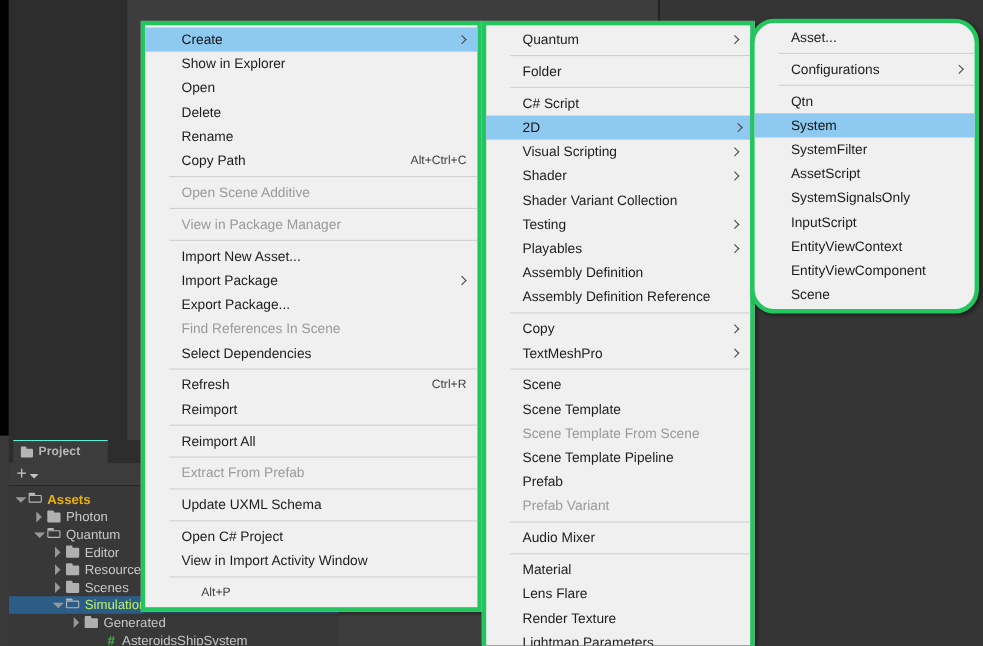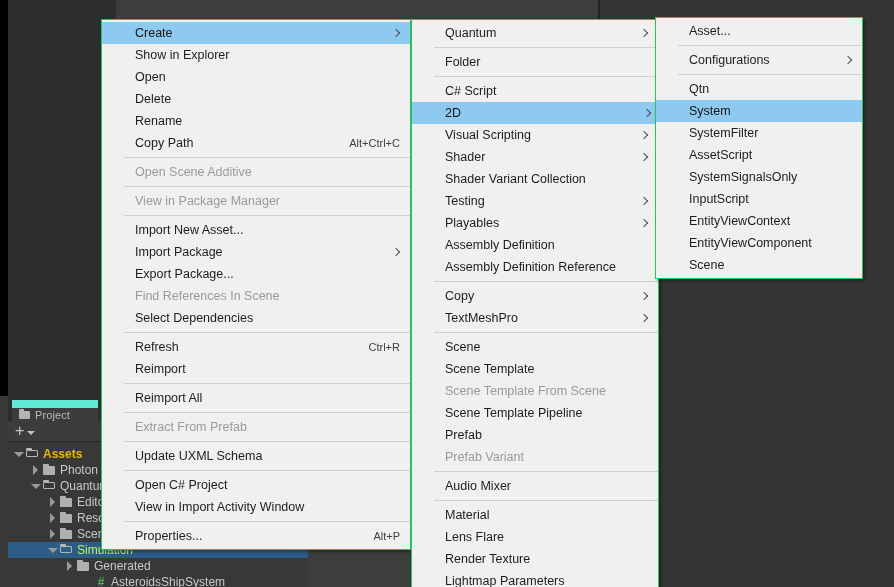--- a/index.html
+++ b/index.html
@@ -62,26 +62,27 @@
   .panel-tabbar {
     position: relative;
     height: 21px;
     background: #2d2d2d;
   }
   .panel-tab {
     position: absolute;
     left: 4px; top: 0;
     width: 86px; height: 21px;
     background: #3c3c3c;
-    border-top: 8px solid #5eead4;
+    border-top: 1px solid #5eead4;
     box-sizing: border-box;
     display: flex;
     align-items: center;
     padding-left: 7px;
     gap: 5px;
+    font-weight: bold;
   }
   .panel-tab-label {
     color: #b8b8b8;
     font-size: 11px;
     letter-spacing: .1px;
   }
   .folder-glyph {
     display: inline-block;
     width: 11px; height: 9px;
     position: relative;
@@ -205,31 +206,32 @@
     font-size: 12px;
     text-align: center;
     font-weight: bold;
   }
   .tree-label { padding-left: 2px; }
 
   
   .menu {
     position: absolute;
     background: #f0f0f0;
-    border: 1px solid #22c55e;
+    border: 4px solid #22c55e;
     box-shadow: 2px 2px 3px rgba(0,0,0,.35);
     box-sizing: border-box;
     padding: 2px 0;
     font-size: 12.5px;
     color: #1d1d1d;
     user-select: none;
+    margin-left: 27px;
   }
   #menu-context  { left: 101px; top: 19px;  width: 310px; }
   #menu-create   { left: 411px; top: 19px;  width: 248px; }
-  #menu-2d       { left: 655px; top: 17px;  width: 208px; }
+  #menu-2d       { left: 655px; top: 17px;  width: 208px; border-radius: 22px; }
 
   .mi {
     position: relative;
     height: 22px;
     display: flex;
     align-items: center;
     padding: 0 10px 0 33px;
     white-space: nowrap;
     line-height: 22px;
   }
@@ -421,21 +423,20 @@
       </div>
       <div class="sep"></div>
       <div class="mi">
         <span class="label">Open C# Project</span>
       </div>
       <div class="mi">
         <span class="label">View in Import Activity Window</span>
       </div>
       <div class="sep"></div>
       <div class="mi">
-        <span class="label">Properties...</span>
         <span class="shortcut">Alt+P</span>
       </div>
     </div>
   <div class="menu" id="menu-create">
       <div class="mi">
         <span class="label">Quantum</span>
         <span class="arrow"></span>
       </div>
       <div class="sep"></div>
       <div class="mi">

